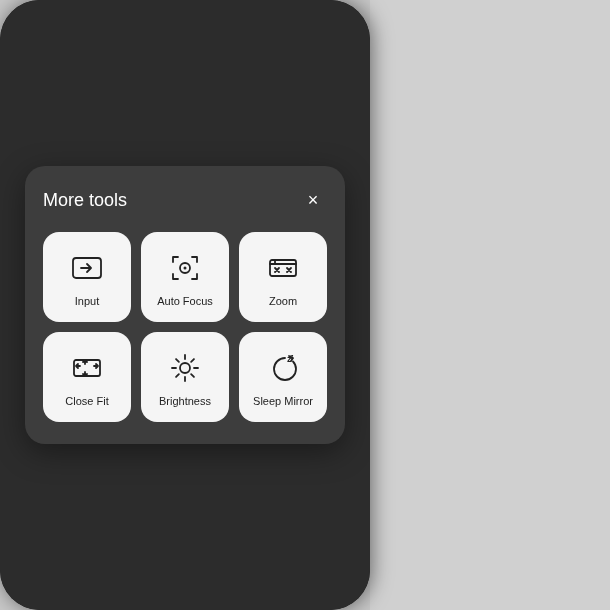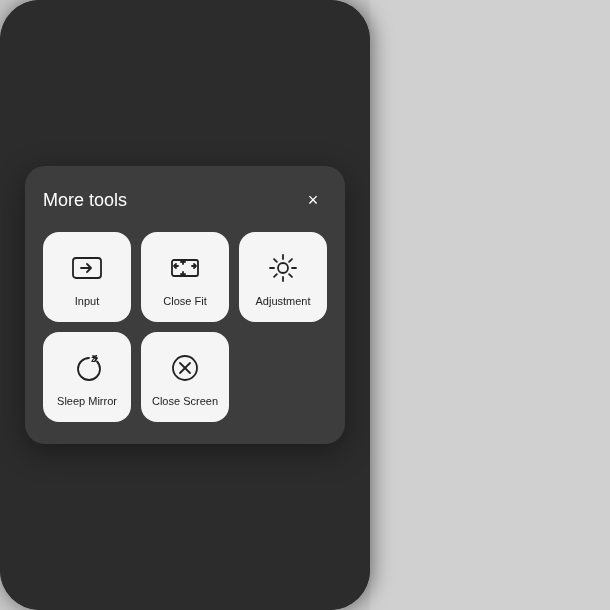--- a/index.html
+++ b/index.html
@@ -165,21 +165,46 @@
             <div class="tool-icon">
               <svg viewBox="0 0 32 32">
                 <rect x="2" y="6" width="28" height="20" rx="3"></rect>
                 <path d="M10 16 L19 16 M16 12 L20 16 L16 20"></path>
               </svg>
             </div>
             <span class="tool-label">Input</span>
           </div>
 
 
-
+          <div class="tool-item">
+            <div class="tool-icon">
+              <svg viewBox="0 0 32 32">
+                <path d="M4 10 L4 5 L9 5"></path>
+                <path d="M23 5 L28 5 L28 10"></path>
+                <path d="M28 22 L28 27 L23 27"></path>
+                <path d="M9 27 L4 27 L4 22"></path>
+                <circle cx="16" cy="16" r="5"></circle>
+                <circle cx="16" cy="16" r="1.5" fill="#222" stroke="none"></circle>
+              </svg>
+            </div>
+            <span class="tool-label">Auto Focus</span>
+          </div>
+
+          <div class="tool-item">
+            <div class="tool-icon">
+              <svg viewBox="0 0 32 32">
+                <rect x="3" y="8" width="26" height="16" rx="2"></rect>
+                <path d="M3 12 L29 12"></path>
+                <path d="M8 8 L8 12"></path>
+                <path d="M8 16 L12 20 M12 16 L8 20"></path>
+                <path d="M20 16 L24 20 M24 16 L20 20"></path>
+              </svg>
+            </div>
+            <span class="tool-label">Zoom</span>
+          </div>
 
           <div class="tool-item">
             <div class="tool-icon">
               <svg viewBox="0 0 32 32">
                 <rect x="3" y="8" width="26" height="16" rx="2"></rect>
                 <path d="M9 14 L5 14 M5 14 L7 12 M5 14 L7 16"></path>
                 <path d="M23 14 L27 14 M27 14 L25 12 M27 14 L25 16"></path>
                 <path d="M14 20 L14 24 M14 24 L12 22 M14 24 L16 22"></path>
                 <path d="M14 12 L14 8 M14 8 L12 10 M14 8 L16 10"></path>
               </svg>
@@ -194,45 +219,35 @@
                 <line x1="16" y1="3" x2="16" y2="7"></line>
                 <line x1="16" y1="25" x2="16" y2="29"></line>
                 <line x1="3" y1="16" x2="7" y2="16"></line>
                 <line x1="25" y1="16" x2="29" y2="16"></line>
                 <line x1="7.05" y1="7.05" x2="9.88" y2="9.88"></line>
                 <line x1="22.12" y1="22.12" x2="24.95" y2="24.95"></line>
                 <line x1="24.95" y1="7.05" x2="22.12" y2="9.88"></line>
                 <line x1="9.88" y1="22.12" x2="7.05" y2="24.95"></line>
               </svg>
             </div>
-            <span class="tool-label">Adjustment</span>
+            <span class="tool-label">Brightness</span>
           </div>
 
           <div class="tool-item">
             <div class="tool-icon">
               <svg viewBox="0 0 32 32">
                 <path d="M18 6 C12 6 7 11 7 17 C7 23 12 28 18 28 C24 28 29 23 29 17 C29 14 28 11.5 26 9.5"></path>
                 <path d="M22 4 L26 6 L24 9" stroke-linecap="round"></path>
                 <text x="20" y="10" font-size="9" fill="#222" stroke="none" font-family="sans-serif" font-weight="bold">z</text>
                 <text x="23" y="7" font-size="7" fill="#222" stroke="none" font-family="sans-serif" font-weight="bold">z</text>
               </svg>
             </div>
             <span class="tool-label">Sleep Mirror</span>
           </div>
 
-          <div class="tool-item">
-            <div class="tool-icon">
-              <svg viewBox="0 0 32 32">
-                <circle cx="16" cy="16" r="12"></circle>
-                <line x1="11" y1="11" x2="21" y2="21"></line>
-                <line x1="21" y1="11" x2="11" y2="21"></line>
-              </svg>
-            </div>
-            <span class="tool-label">Close Screen</span>
-          </div>
 
 
         </div>
       </div>
     </div>
   </div>
   <div class="bg-right"></div>
 </div>
 
 </body></html>

